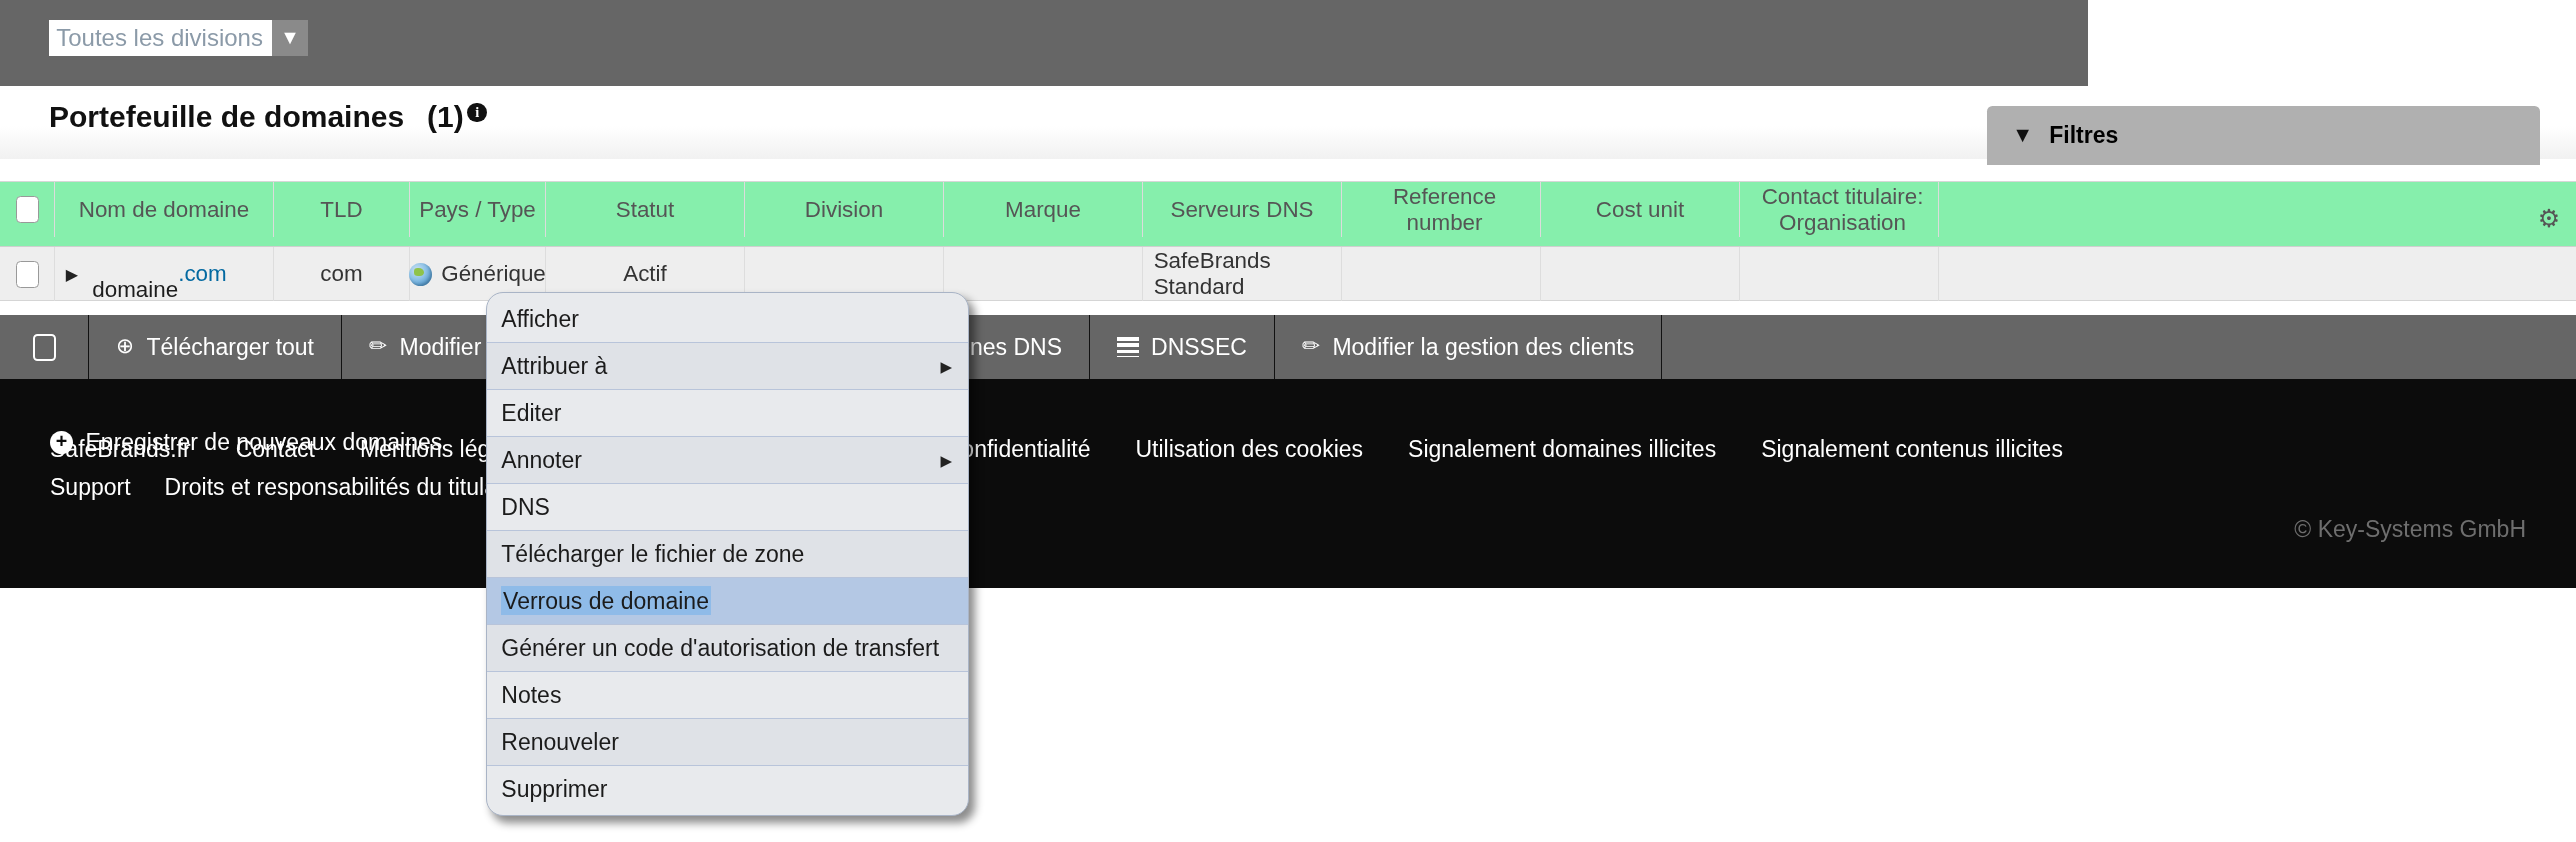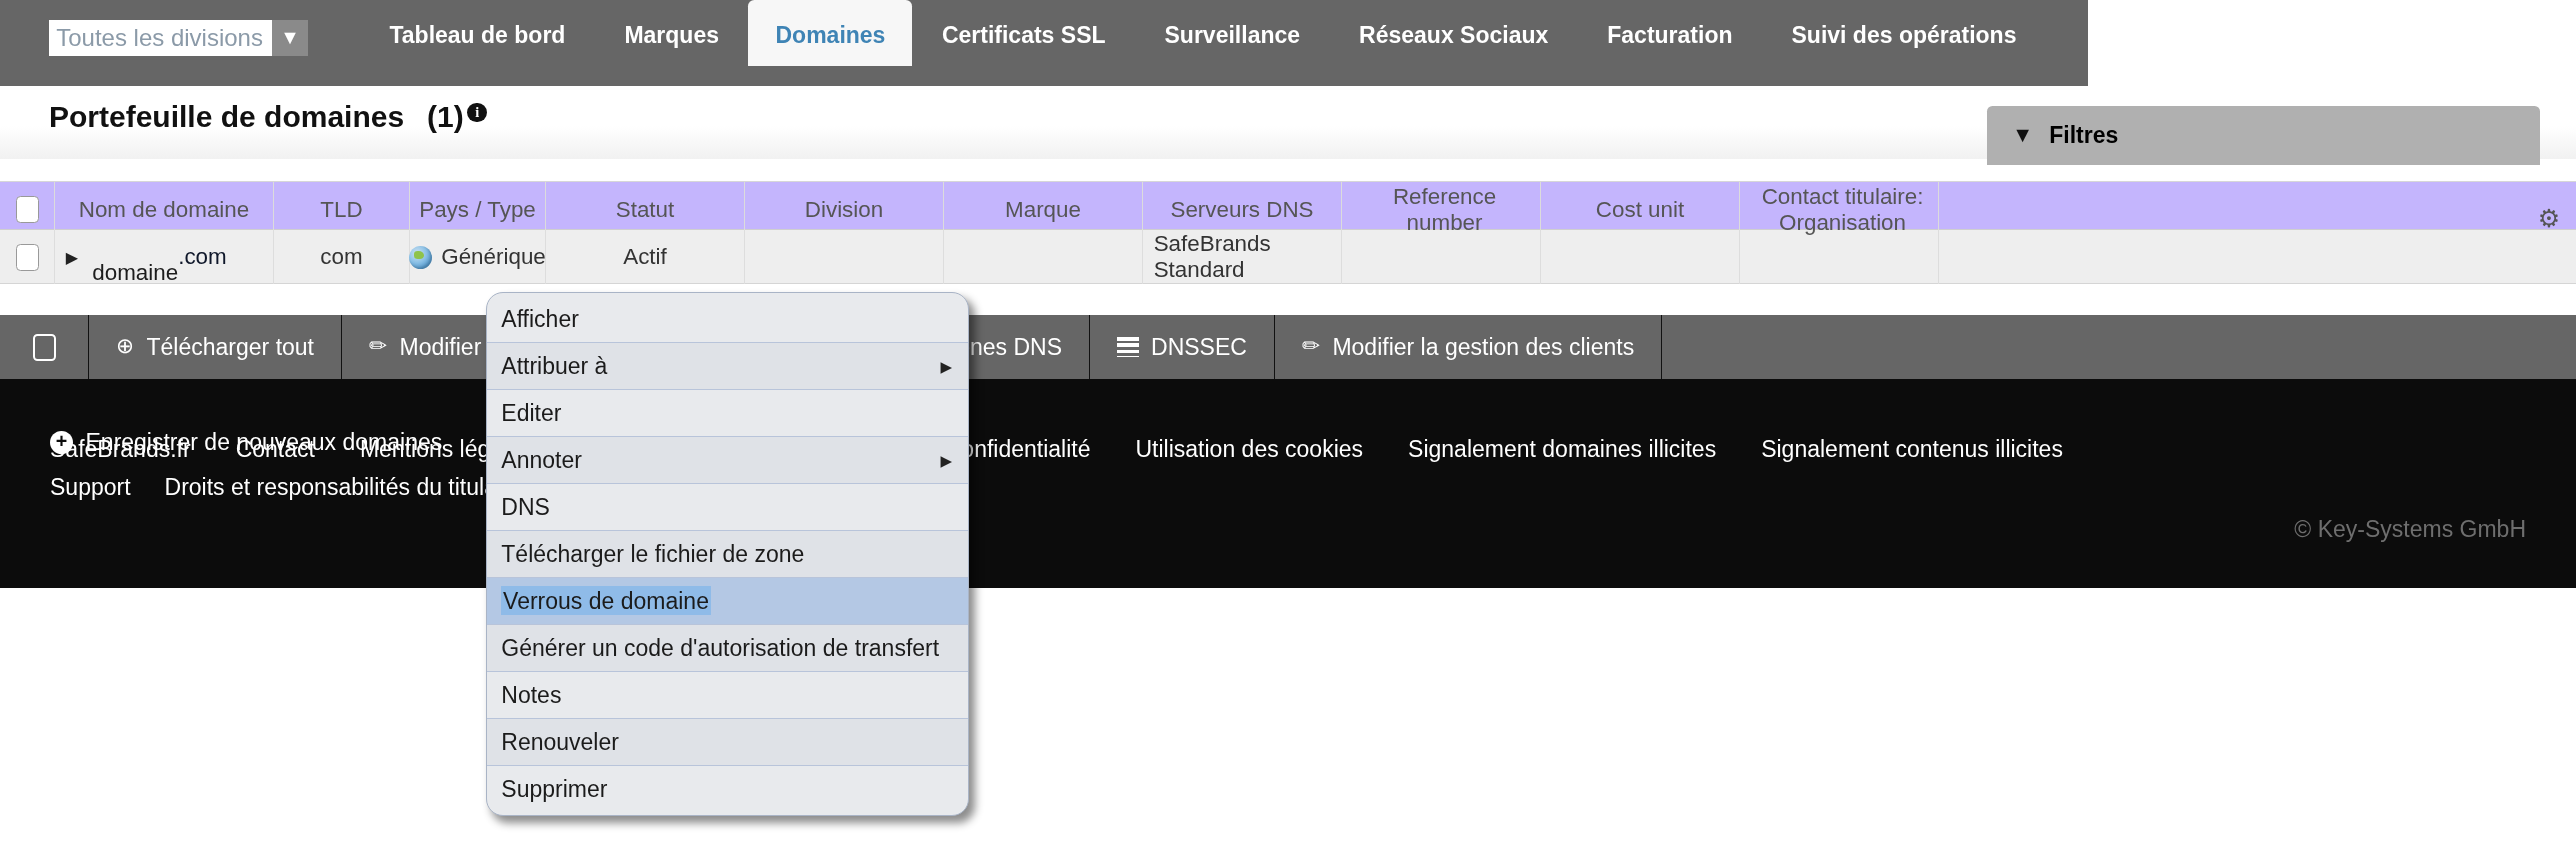--- a/index.html
+++ b/index.html
@@ -63,23 +63,23 @@
     background: #b0b0b0; border-radius: 5.4px 5.4px 0 0;
     display: flex; align-items: center;
     padding-left: 25px; gap: 16px;
   }
   .filters-btn .tri { font-size: 21.5px; color: #111; }
   .filters-btn .lbl { font-size: 23px; font-weight: bold; color: #000000; }
 
   
   .table { position: absolute; left: 0; top: 181px; width: 2576px; }
   .thead {
-    display: flex; background: #c4b5fd;
+    display: flex; background: #86efac;
     border-top: 0.9px solid #d7d7d7; border-bottom: 0.9px solid #cfcfcf;
-    height: 49px;
+    height: 66px;
   }
   .th {
     display: flex; align-items: center; justify-content: center;
     font-size: 22.4px; color: #555555; text-align: center;
     border-right: 0.9px solid #dcdcdc; height: 55px; padding: 0 5.4px;
     line-height: 1.12;
   }
   .th.wrap { align-items: center; justify-content: flex-start; padding-left: 12.5px; }
   .c-check { width: 55px; flex: 0 0 55px; }
   .c-name  { width: 219px; flex: 0 0 219px; }
@@ -105,21 +105,21 @@
     border-bottom: 0.9px solid #d5d5d5;
   }
   .td {
     display: flex; align-items: center;
     font-size: 22.4px; color: #333333;
     border-right: 0.9px solid #dddddd; height: 54px; padding: 0 10.7px;
   }
   .td.center { justify-content: center; }
   .expander { color: #222; font-size: 16px; margin-right: 14.3px; }
   .dom-main { color: #1d1d1d; margin-top: 32px; }
-  .dom-tld  { color: #0f172a; }
+  .dom-tld  { color: #0369a1; }
   .globe {
     width: 23px; height: 23px; border-radius: 50%;
     background: radial-gradient(circle at 35% 32%, #cfe3f2 0%, #8cc1e6 42%, #5b9ed0 70%, #3d7fb0 100%);
     margin-right: 9px; flex: 0 0 23px;
     box-shadow: inset -1.8px -1.8px 2.7px rgba(0,0,0,.18);
     position: relative;
   }
   .globe::after {
     content:""; position:absolute; left:4.5px; top:5.4px; width:9.8px; height:8px;
     background:#8fc34a; border-radius: 40% 60% 50% 45%;
@@ -199,30 +199,20 @@
 </style>
 </head>
 <body>
 
 <div class="page">
 
   <div class="topnav">
     <div class="division-select">
       <div class="field">Toutes les divisions</div>
       <div class="arrow">▼</div>
-    </div>
-    <div class="navtabs">
-      <div class="navtab">Tableau de bord</div>
-      <div class="navtab">Marques</div>
-      <div class="navtab active">Domaines</div>
-      <div class="navtab">Certificats SSL</div>
-      <div class="navtab">Surveillance</div>
-      <div class="navtab">Réseaux Sociaux</div>
-      <div class="navtab">Facturation</div>
-      <div class="navtab">Suivi des opérations</div>
     </div>
   </div>
 
   <div class="titlebar">
     <div class="page-title">
       <span>Portefeuille de domaines</span><span class="count">(1)</span><span class="info-icon">i</span>
     </div>
   </div>
   <div class="filters-btn">
     <span class="tri">▼</span>

